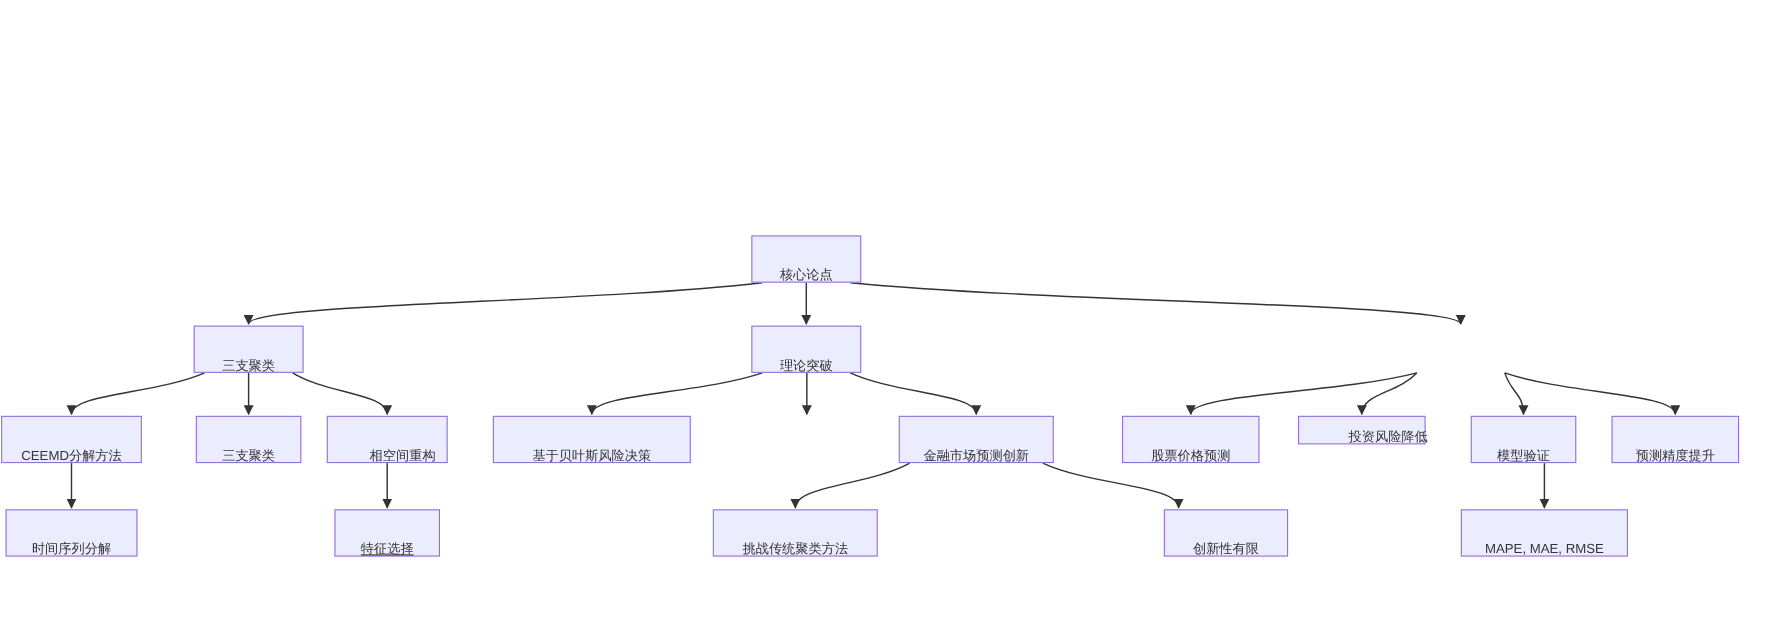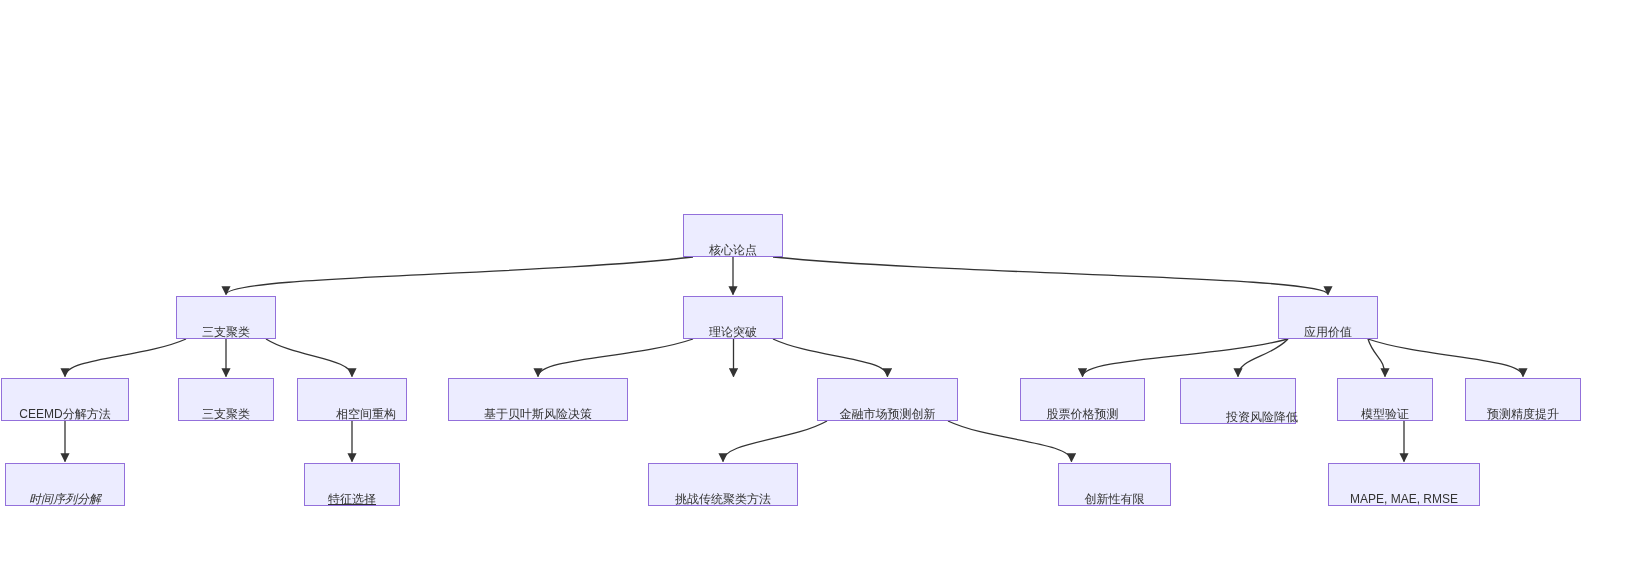--- a/index.html
+++ b/index.html
@@ -64,51 +64,48 @@
   <div id="node-layer">
       <div class="node" style="left: 683px; top: 214px; width: 100px; height: 43px; background: rgb(236, 236, 255); border-color: rgb(147, 112, 219); color: rgb(51, 51, 51);">
         <span>核心论点</span>
       </div>
       <div class="node" style="left: 176px; top: 296px; width: 100px; height: 43px; background: rgb(236, 236, 255); border-color: rgb(147, 112, 219); color: rgb(51, 51, 51);">
         <span>三支聚类</span>
       </div>
       <div class="node" style="left: 683px; top: 296px; width: 100px; height: 43px; background: rgb(236, 236, 255); border-color: rgb(147, 112, 219); color: rgb(51, 51, 51);">
         <span>理论突破</span>
       </div>
-      <div class="node" style="left: 1278px; top: 296px; width: 100px; height: 43px; background: rgb(236, 236, 255); border-color: rgb(147, 112, 219); color: rgb(51, 51, 51);">
-        <span>应用价值</span>
-      </div>
       <div class="node" style="left: 1px; top: 378px; width: 128px; height: 43px; background: rgb(236, 236, 255); border-color: rgb(147, 112, 219); color: rgb(51, 51, 51);">
         <span>CEEMD分解方法</span>
       </div>
       <div class="node" style="left: 178px; top: 378px; width: 96px; height: 43px; background: rgb(236, 236, 255); border-color: rgb(147, 112, 219); color: rgb(51, 51, 51);">
         <span>三支聚类</span>
       </div>
       <div class="node" style="left: 297px; top: 378px; width: 110px; height: 43px; background: rgb(236, 236, 255); border-color: rgb(147, 112, 219); color: rgb(51, 51, 51); padding-left: 28px;">
         <span>相空间重构</span>
       </div>
       <div class="node" style="left: 448px; top: 378px; width: 180px; height: 43px; background: rgb(236, 236, 255); border-color: rgb(147, 112, 219); color: rgb(51, 51, 51);">
         <span>基于贝叶斯风险决策</span>
       </div>
       <div class="node" style="left: 817px; top: 378px; width: 141px; height: 43px; background: rgb(236, 236, 255); border-color: rgb(147, 112, 219); color: rgb(51, 51, 51);">
         <span>金融市场预测创新</span>
       </div>
       <div class="node" style="left: 1020px; top: 378px; width: 125px; height: 43px; background: rgb(236, 236, 255); border-color: rgb(147, 112, 219); color: rgb(51, 51, 51);">
         <span>股票价格预测</span>
       </div>
-      <div class="node" style="left: 1180px; top: 378px; width: 116px; height: 46px; background: rgb(236, 236, 255); border-color: rgb(147, 112, 219); color: rgb(51, 51, 51); padding-left: 48px;">
+      <div class="node" style="left: 1180px; top: 378px; width: 116px; height: 26px; background: rgb(236, 236, 255); border-color: rgb(147, 112, 219); color: rgb(51, 51, 51); padding-left: 48px;">
         <span>投资风险降低</span>
       </div>
       <div class="node" style="left: 1337px; top: 378px; width: 96px; height: 43px; background: rgb(236, 236, 255); border-color: rgb(147, 112, 219); color: rgb(51, 51, 51);">
         <span>模型验证</span>
       </div>
       <div class="node" style="left: 1465px; top: 378px; width: 116px; height: 43px; background: rgb(236, 236, 255); border-color: rgb(147, 112, 219); color: rgb(51, 51, 51);">
         <span>预测精度提升</span>
       </div>
-      <div class="node" style="left: 5px; top: 463px; width: 120px; height: 43px; background: rgb(236, 236, 255); border-color: rgb(147, 112, 219); color: rgb(51, 51, 51); font-style: italic;">
+      <div class="node" style="left: 5px; top: 463px; width: 120px; height: 43px; background: rgb(236, 236, 255); border-color: rgb(147, 112, 219); color: rgb(51, 51, 51);">
         <span>时间序列分解</span>
       </div>
       <div class="node" style="left: 304px; top: 463px; width: 96px; height: 43px; background: rgb(236, 236, 255); border-color: rgb(147, 112, 219); color: rgb(51, 51, 51); text-decoration: underline;">
         <span>特征选择</span>
       </div>
       <div class="node" style="left: 648px; top: 463px; width: 150px; height: 43px; background: rgb(236, 236, 255); border-color: rgb(147, 112, 219); color: rgb(51, 51, 51);">
         <span>挑战传统聚类方法</span>
       </div>
       <div class="node" style="left: 1015px; top: 463px; width: 113px; height: 43px; background: rgb(236, 236, 255); border-color: rgb(147, 112, 219); color: rgb(51, 51, 51); margin-left: 43px;">
         <span>创新性有限</span>

